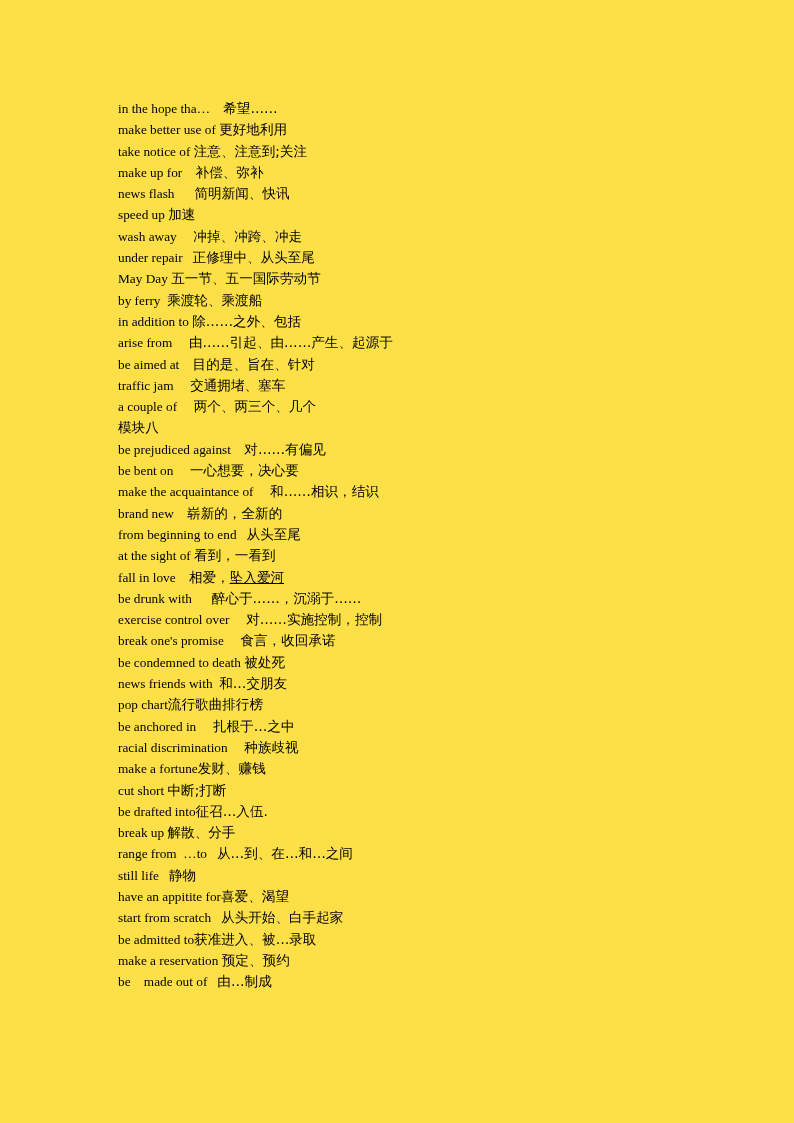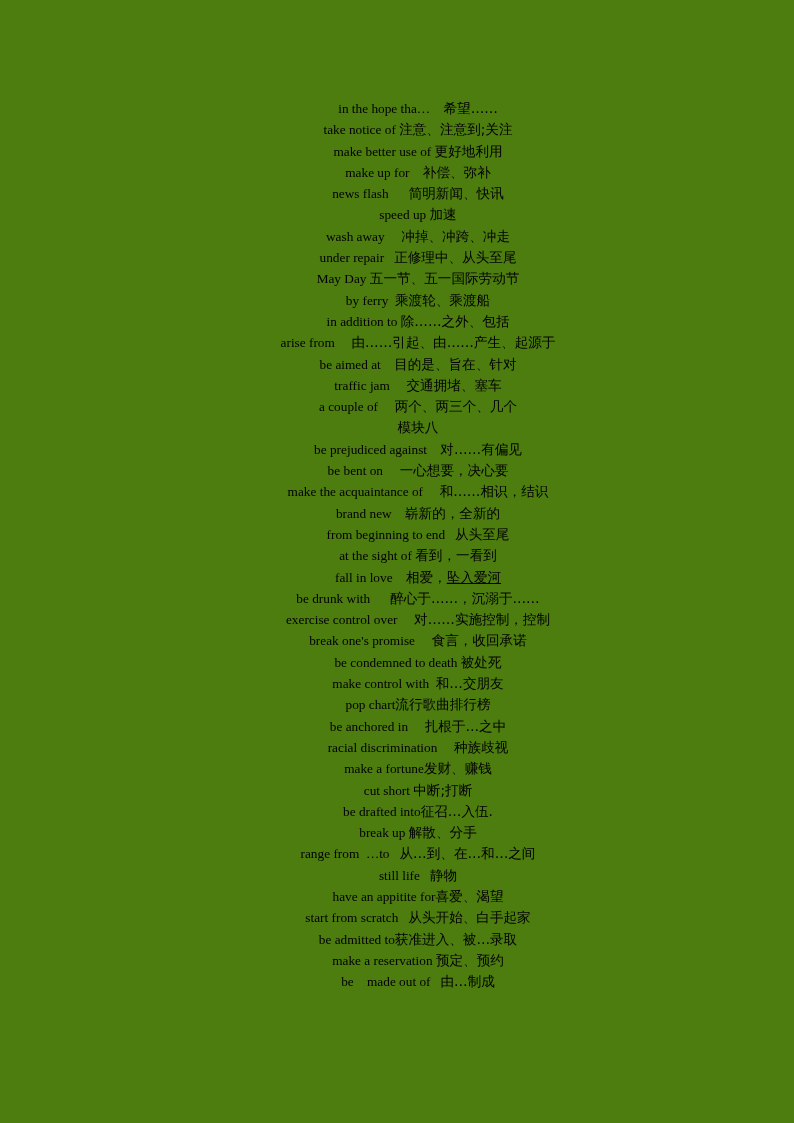--- a/index.html
+++ b/index.html
@@ -12,24 +12,23 @@
     width: 794px;
     height: 1123px;
     font-family: "Liberation Serif", "DejaVu Serif", serif;
     color: #000000;
     -webkit-font-smoothing: none;
   }
   .page {
     position: relative;
     width: 794px;
     height: 1123px;
-    background: #4d7c0f;
+    background: #fde047;
     box-sizing: border-box;
     overflow: hidden;
-    text-align: center;
   }
   .content {
     position: absolute;
     left: 118px;
     top: 98px;
     width: 600px;
   }
   .entry {
     font-size: 13.3px;
     line-height: 21.3px;
@@ -53,22 +52,22 @@
     line-height: 21.3px;
     white-space: pre;
   }
 </style>
 </head>
 <body>
 
 <div class="page">
   <div class="content" id="phrase-list">
       <div class="entry"><span class="en">in the hope tha…</span><span class="en">    </span><span class="zh">希望……</span></div>
+      <div class="entry"><span class="en">make better use of</span><span class="en"> </span><span class="zh">更好地利用</span></div>
       <div class="entry"><span class="en">take notice of</span><span class="en"> </span><span class="zh">注意、注意到;关注</span></div>
-      <div class="entry"><span class="en">make better use of</span><span class="en"> </span><span class="zh">更好地利用</span></div>
       <div class="entry"><span class="en">make up for</span><span class="en">    </span><span class="zh">补偿、弥补</span></div>
       <div class="entry"><span class="en">news flash</span><span class="en">      </span><span class="zh">简明新闻、快讯</span></div>
       <div class="entry"><span class="en">speed up</span><span class="en"> </span><span class="zh">加速</span></div>
       <div class="entry"><span class="en">wash away</span><span class="en">     </span><span class="zh">冲掉、冲跨、冲走</span></div>
       <div class="entry"><span class="en">under repair</span><span class="en">   </span><span class="zh">正修理中、从头至尾</span></div>
       <div class="entry"><span class="en">May Day</span><span class="en"> </span><span class="zh">五一节、五一国际劳动节</span></div>
       <div class="entry"><span class="en">by ferry</span><span class="en">  </span><span class="zh">乘渡轮、乘渡船</span></div>
       <div class="entry"><span class="en">in addition to</span><span class="en"> </span><span class="zh">除……之外、包括</span></div>
       <div class="entry"><span class="en">arise from</span><span class="en">     </span><span class="zh">由……引起、由……产生、起源于</span></div>
       <div class="entry"><span class="en">be aimed at</span><span class="en">    </span><span class="zh">目的是、旨在、针对</span></div>
@@ -79,21 +78,21 @@
       <div class="entry"><span class="en">be bent on</span><span class="en">     </span><span class="zh">一心想要，决心要</span></div>
       <div class="entry"><span class="en">make the acquaintance of</span><span class="en">     </span><span class="zh">和……相识，结识</span></div>
       <div class="entry"><span class="en">brand new</span><span class="en">    </span><span class="zh">崭新的，全新的</span></div>
       <div class="entry"><span class="en">from beginning to end</span><span class="en">   </span><span class="zh">从头至尾</span></div>
       <div class="entry"><span class="en">at the sight of</span><span class="en"> </span><span class="zh">看到，一看到</span></div>
       <div class="entry"><span class="en">fall in love</span><span class="en">    </span><span class="zh">相爱，</span><span class="zh u">坠入爱河</span></div>
       <div class="entry"><span class="en">be drunk with</span><span class="en">      </span><span class="zh">醉心于……，沉溺于……</span></div>
       <div class="entry"><span class="en">exercise control over</span><span class="en">     </span><span class="zh">对……实施控制，控制</span></div>
       <div class="entry"><span class="en">break one's promise</span><span class="en">     </span><span class="zh">食言，收回承诺</span></div>
       <div class="entry"><span class="en">be condemned to death</span><span class="en"> </span><span class="zh">被处死</span></div>
-      <div class="entry"><span class="en">make control with</span><span class="en">  </span><span class="zh">和…交朋友</span></div>
+      <div class="entry"><span class="en">news friends with</span><span class="en">  </span><span class="zh">和…交朋友</span></div>
       <div class="entry"><span class="en">pop chart</span><span class="zh">流行歌曲排行榜</span></div>
       <div class="entry"><span class="en">be anchored in</span><span class="en">     </span><span class="zh">扎根于…之中</span></div>
       <div class="entry"><span class="en">racial discrimination</span><span class="en">     </span><span class="zh">种族歧视</span></div>
       <div class="entry"><span class="en">make a fortune</span><span class="zh">发财、赚钱</span></div>
       <div class="entry"><span class="en">cut short</span><span class="en"> </span><span class="zh">中断;打断</span></div>
       <div class="entry"><span class="en">be drafted into</span><span class="zh">征召…入伍.</span></div>
       <div class="entry"><span class="en">break up</span><span class="en"> </span><span class="zh">解散、分手</span></div>
       <div class="entry"><span class="en">range from  …to</span><span class="en">   </span><span class="zh">从…到、在…和…之间</span></div>
       <div class="entry"><span class="en">still life</span><span class="en">   </span><span class="zh">静物</span></div>
       <div class="entry"><span class="en">have an appitite for</span><span class="zh">喜爱、渴望</span></div>

